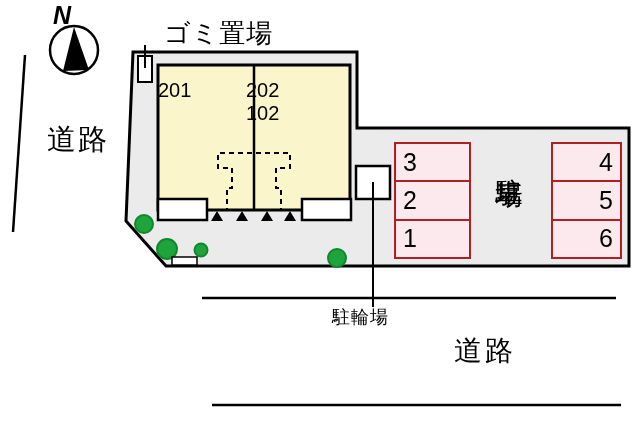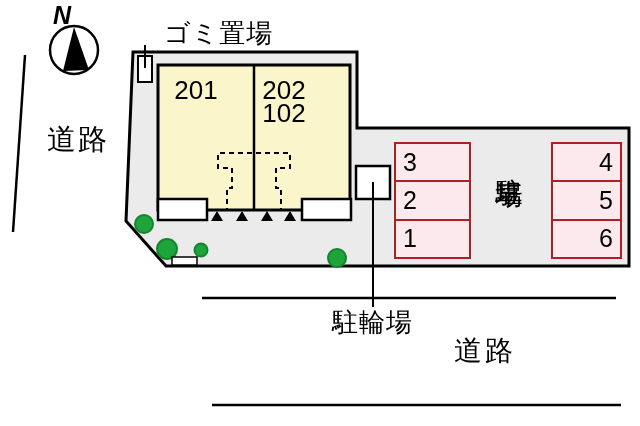--- a/index.html
+++ b/index.html
@@ -10,30 +10,30 @@
     font-family:"Liberation Sans","DejaVu Sans",sans-serif;
     color:#000;
     overflow:hidden;
   }
   #plan-svg{position:absolute;left:0;top:0;}
   .lbl{position:absolute;white-space:nowrap;color:#000;}
   .lbl-n{left:53px;top:1px;font-size:25px;font-weight:bold;font-style:italic;}
   .lbl-garbage{left:125px;top:16px;font-size:26px;letter-spacing:1px;margin-left:39px;}
   .lbl-road-left{left:47px;top:120px;font-size:29px;letter-spacing:2px;}
   .lbl-road-bottom{left:454px;top:332px;font-size:28px;letter-spacing:3px;}
-  .lbl-bicycle{left:332px;top:305px;font-size:26px;letter-spacing:1px;}
+  .lbl-bicycle{left:332px;top:305px;font-size:18px;letter-spacing:1px;}
   .lbl-parking-vert{
     left:494px;top:156px;
     font-size:27px;line-height:29px;
     writing-mode:vertical-rl;text-orientation:upright;
     letter-spacing:2px;
   }
   .unit-label{
     position:absolute;top:79px;width:76px;
-    text-align:center;font-size:26px;line-height:23px;
+    text-align:left;font-size:20px;line-height:23px;
   }
   .unit-201{left:158px;}
   .unit-202{left:246px;}
   .pcol{
     position:absolute;top:142px;
     border:2px solid #b01f24;
     background:#fbe9ee;
     box-sizing:border-box;
     display:flex;flex-direction:column;
   }

